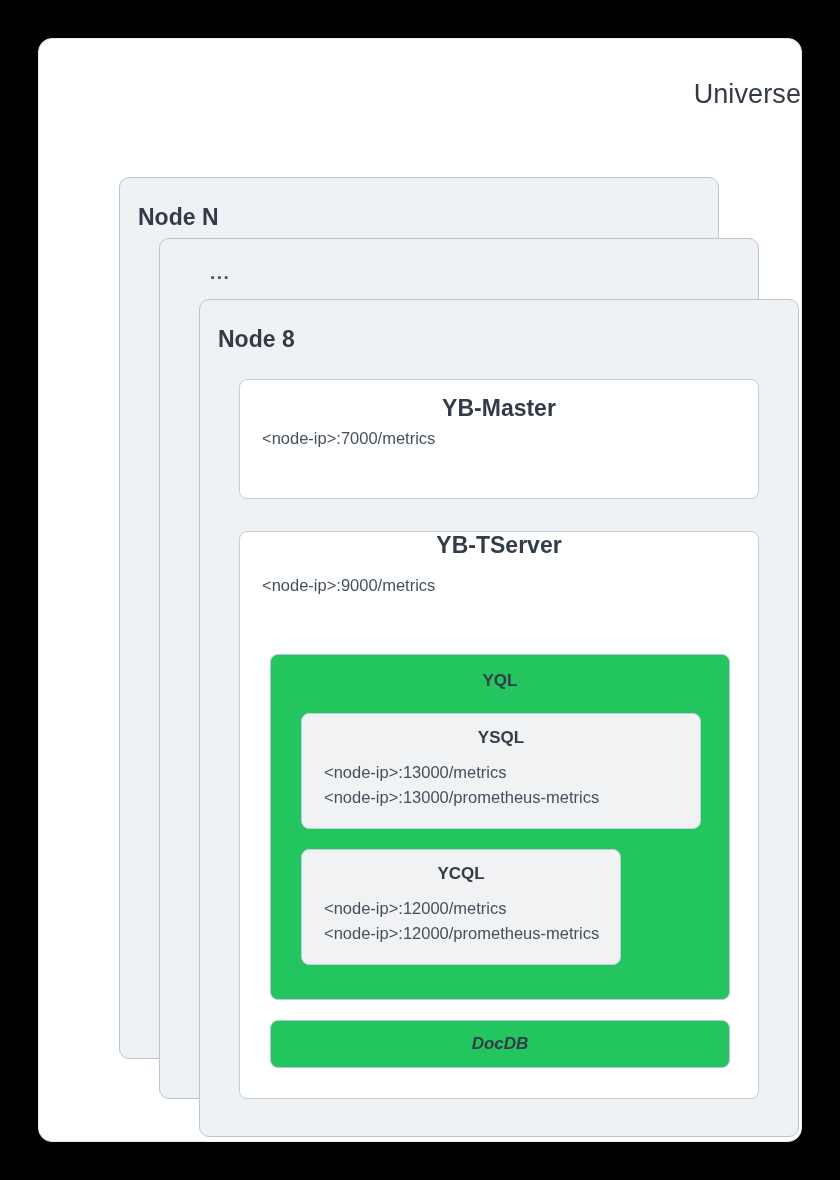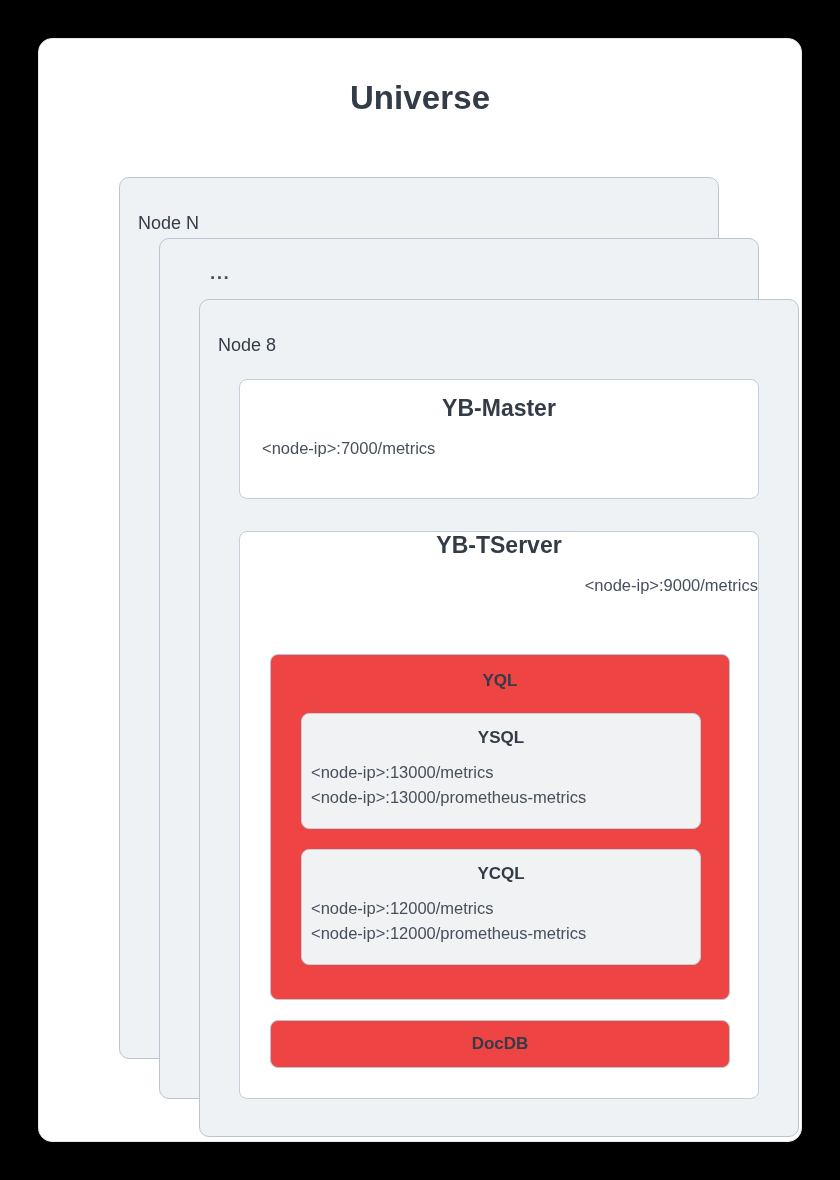--- a/index.html
+++ b/index.html
@@ -33,23 +33,23 @@
     border: 1px solid #e4e9ee;
     border-radius: 14px;
     box-sizing: border-box;
   }
 
   .universe-title {
     position: absolute;
     left: 0;
     top: 40px;
     width: 100%;
-    text-align: center;
-    font-size: 33px;
-    font-weight: bold;
+    text-align: right;
+    font-size: 27px;
+    font-weight: normal;
     color: #333b47;
     letter-spacing: 0.1px;
   }
 
   
   .node-card {
     position: absolute;
     background: #eef2f5;
     border: 1px solid #b9c6d2;
     border-radius: 10px;
@@ -70,23 +70,23 @@
   .node-1 {
     left: 160px;
     top: 260px;
     width: 600px;
     height: 838px;
   }
 
   .node-label {
     position: absolute;
     left: 18px;
-    top: 35px;
-    font-size: 18px;
-    font-weight: normal;
+    top: 26px;
+    font-size: 23px;
+    font-weight: bold;
     color: #333b47;
   }
   .node-ellipsis {
     position: absolute;
     left: 50px;
     top: 24px;
     font-size: 19px;
     font-weight: bold;
     color: #45505e;
     letter-spacing: 1.5px;
@@ -97,21 +97,21 @@
   .box {
     position: absolute;
     box-sizing: border-box;
     border-radius: 8px;
   }
   .box-white {
     background: #ffffff;
     border: 1px solid #c3cfd9;
   }
   .box-blue {
-    background: #ef4444;
+    background: #22c55e;
     border: 1px solid #b9c6d2;
   }
   .box-gray {
     background: #f1f2f3;
     border: 1px solid #c3cfd9;
   }
 
   .box-title {
     text-align: center;
     font-size: 17px;
@@ -130,66 +130,67 @@
   }
 
   
   .yb-master {
     left: 200px;
     top: 340px;
     width: 520px;
     height: 120px;
   }
   .yb-master .box-title { margin-top: 15px; }
-  .yb-master .endpoints { margin-top: 14px; margin-left: 22px; }
+  .yb-master .endpoints { margin-top: 4px; margin-left: 22px; }
 
   
   .yb-tserver {
     left: 200px;
     top: 492px;
     width: 520px;
     height: 568px;
   }
   .yb-tserver > .box-title { margin-top: 0; }
-  .yb-tserver > .endpoints { margin-top: 14px; margin-left: 22px; text-align: right; }
+  .yb-tserver > .endpoints { margin-top: 14px; margin-left: 22px; }
 
   
   .yql {
     left: 30px;
     top: 122px;
     width: 460px;
     height: 346px;
   }
   .yql > .box-title { margin-top: 16px; }
 
   
   .ysql {
     left: 30px;
     top: 58px;
     width: 400px;
     height: 116px;
   }
   .ycql {
     left: 30px;
     top: 194px;
-    width: 400px;
+    width: 320px;
     height: 116px;
   }
   .ysql .box-title, .ycql .box-title { margin-top: 14px; }
-  .ysql .endpoints, .ycql .endpoints { margin-top: 12px; margin-left: 9px; }
+  .ysql .endpoints, .ycql .endpoints { margin-top: 12px; margin-left: 22px; }
 
   
   .docdb {
     left: 30px;
     top: 488px;
     width: 460px;
     height: 48px;
   }
   .docdb .box-title {
     line-height: 46px;
+    font-style: italic;
   }
 </style>
 </head>
 <body>
 
 <div class="page">
 
   <div class="universe-card">
 
     <div class="universe-title">Universe</div>

